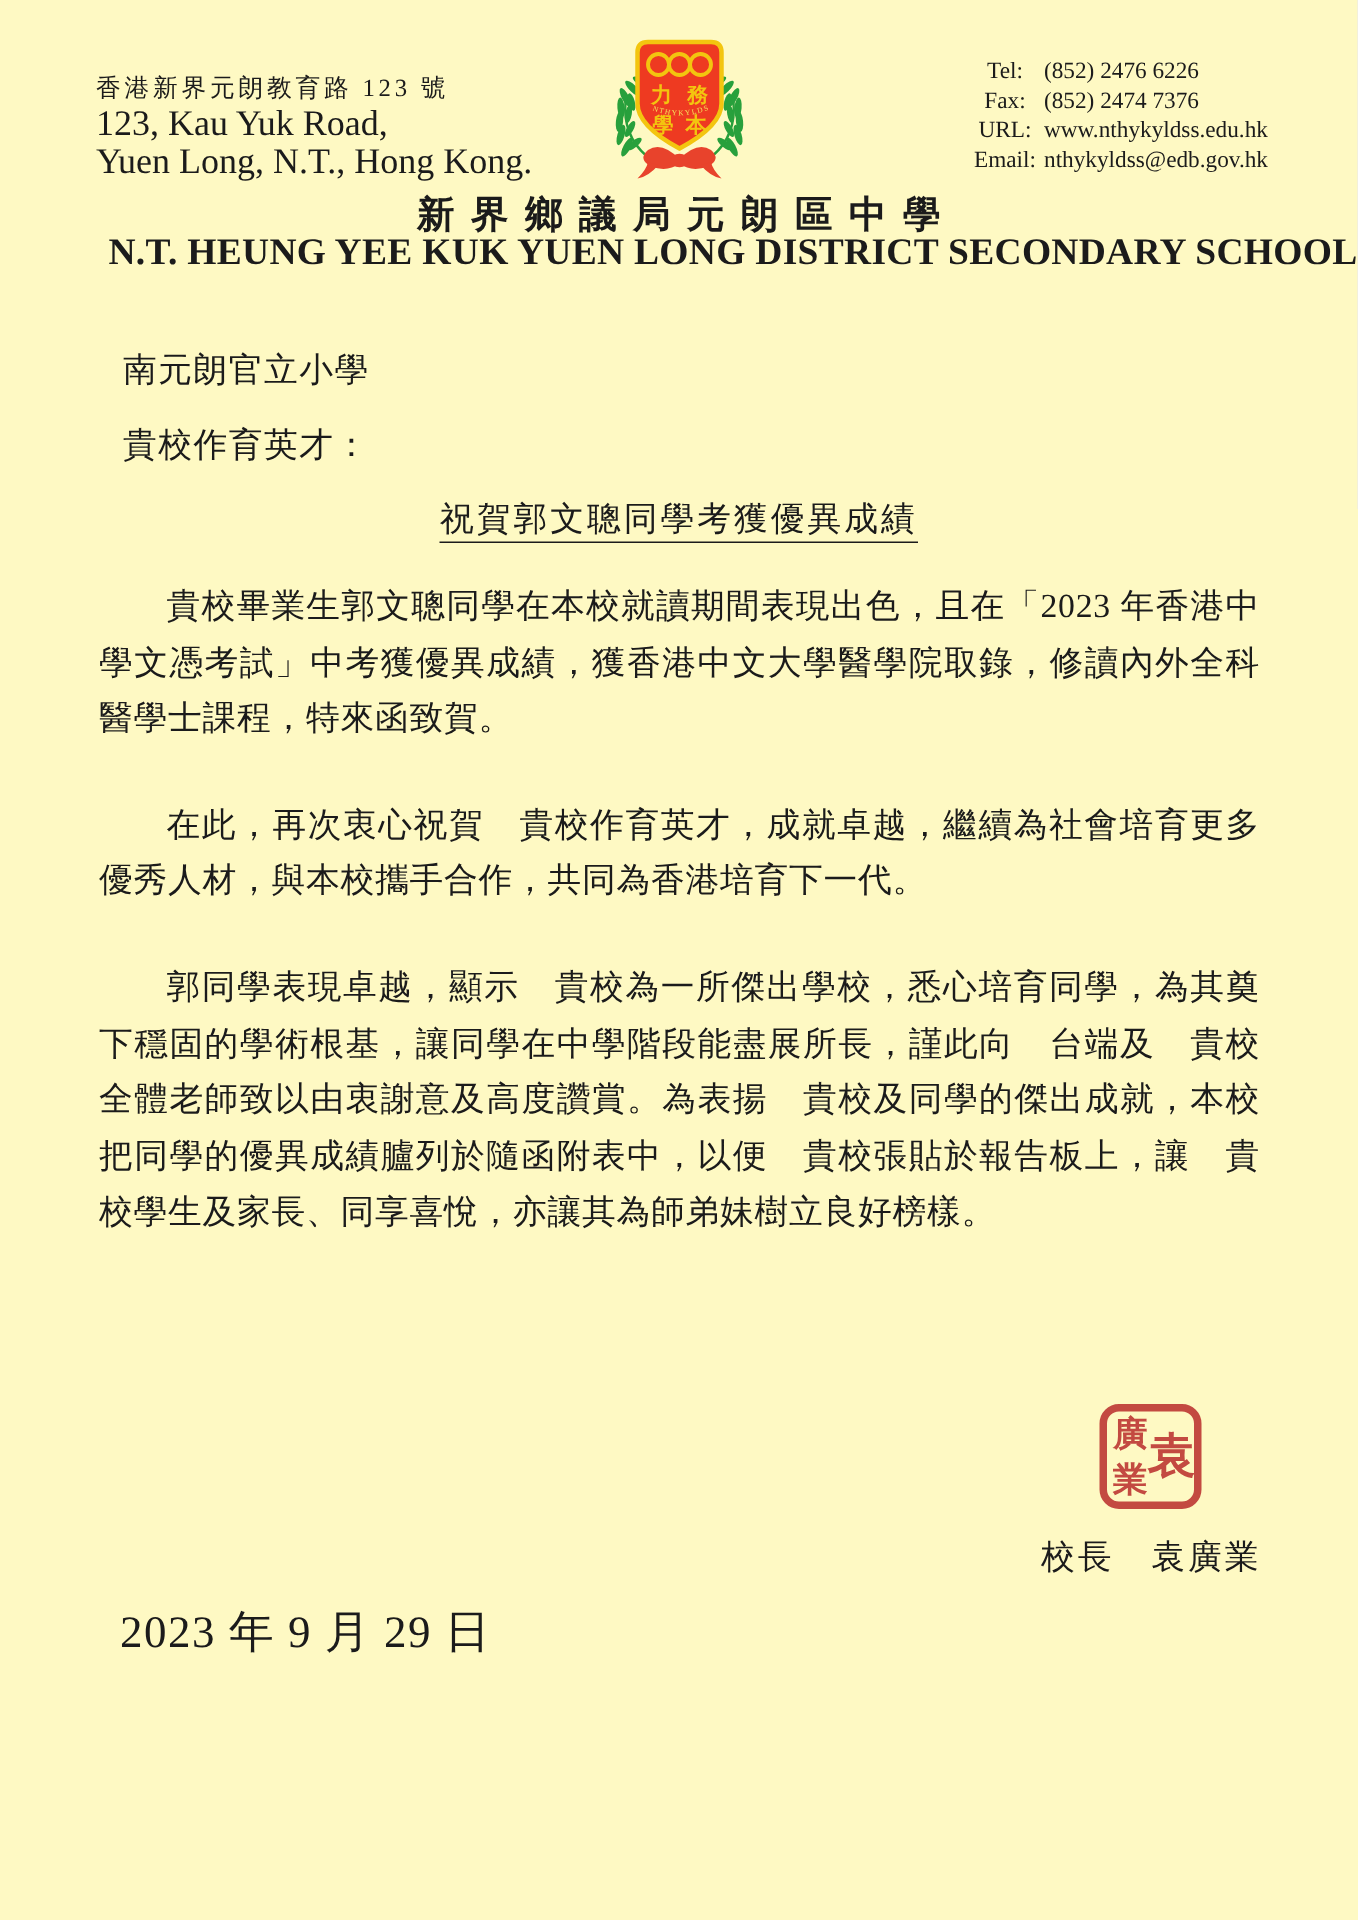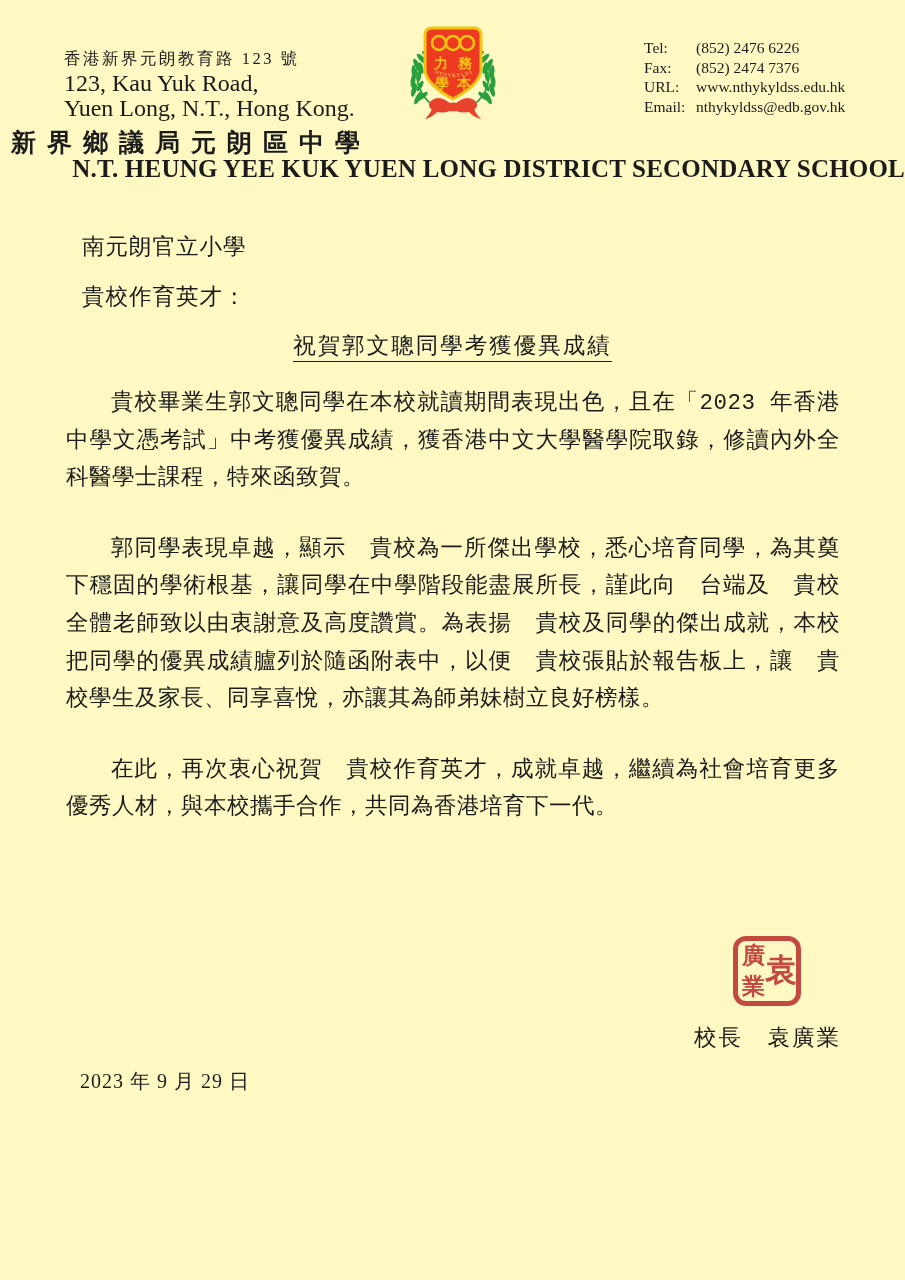--- a/index.html
+++ b/index.html
@@ -20,30 +20,30 @@
     font-size:17px; line-height:25px;
   }
   .address .zh { font-size:16.5px; letter-spacing:2.5px; }
   .address .en { font-size:24px; }
 
   .contacts {
     position:absolute; left:644px; top:38px;
     font-size:15.5px; line-height:19.5px;
   }
   .contacts .row { display:flex; }
-  .contacts .lbl { width:52px; }
+  .contacts .lbl { width:52px;text-align:center; }
 
   .crest {
     position:absolute; left:401px; top:24px;
     width:104px; height:102px;
   }
 
   .school-name-zh {
     position:absolute; left:0; top:126px; width:100%;
-    text-align:left; font-weight:bold;
+    text-align:center; font-weight:bold;
     font-size:25px; letter-spacing:11px; text-indent:11px;font-family:Liberation Mono, monospace;
   }
   .school-name-en {
     position:absolute; left:0; top:155px; width:100%;
     text-align:right; font-weight:bold;
     font-size:25px; letter-spacing:0.2px;
   }
 
   
   .recipient {
@@ -56,21 +56,21 @@
   }
   .subject span {
     border-bottom:1.5px solid #1b1b1b;
     padding-bottom:3px;
   }
   .body-text {
     position:absolute; left:66px; top:385px; width:774px;
     font-size:22.5px; line-height:37.6px;
     text-align:justify; letter-spacing:0.5px;
   }
-  .body-text p { text-indent:2em; margin:0 0 33px;font-family:Liberation Mono, monospace; }
+  .body-text p { text-indent:2em; margin:0 0 33px; }
 
   
   .seal {
     position:absolute; left:733px; top:936px;
     width:68px; height:70px;
     border:5px solid #c34a41; border-radius:13px;
     color:#c34a41;
     display:flex; flex-direction:row;
     align-items:stretch; justify-content:space-between;
     padding:2px 4px;
@@ -83,21 +83,21 @@
   .seal .col-right {
     display:flex; align-items:center;
     font-size:32px;
   }
   .signature-line {
     position:absolute; right:64px; top:1022px;
     font-size:22.5px; letter-spacing:2px;
   }
   .date-line {
     position:absolute; left:80px; top:1068px;
-    font-size:20px; letter-spacing:1px;
+    font-size:30px; letter-spacing:1px;
   }
 </style>
 </head>
 <body>
 
 <div class="page">
 
   <div class="address">
     <div class="zh">香港新界元朗教育路 123 號</div>
     <div class="en">123, Kau Yuk Road,</div>
@@ -188,22 +188,22 @@
     <div>南元朗官立小學</div>
     <div>貴校作育英才：</div>
   </div>
 
   <div class="subject">
     <span>祝賀郭文聰同學考獲優異成績</span>
   </div>
 
   <div class="body-text">
     <p>貴校畢業生郭文聰同學在本校就讀期間表現出色，且在「2023 年香港中學文憑考試」中考獲優異成績，獲香港中文大學醫學院取錄，修讀內外全科醫學士課程，特來函致賀。</p>
+    <p>在此，再次衷心祝賀　貴校作育英才，成就卓越，繼續為社會培育更多優秀人材，與本校攜手合作，共同為香港培育下一代。</p>
     <p>郭同學表現卓越，顯示　貴校為一所傑出學校，悉心培育同學，為其奠下穩固的學術根基，讓同學在中學階段能盡展所長，謹此向　台端及　貴校全體老師致以由衷謝意及高度讚賞。為表揚　貴校及同學的傑出成就，本校把同學的優異成績臚列於隨函附表中，以便　貴校張貼於報告板上，讓　貴校學生及家長、同享喜悅，亦讓其為師弟妹樹立良好榜樣。</p>
-    <p>在此，再次衷心祝賀　貴校作育英才，成就卓越，繼續為社會培育更多優秀人材，與本校攜手合作，共同為香港培育下一代。</p>
   </div>
 
   <div class="seal">
     <div class="col-left">
       <span>廣</span>
       <span>業</span>
     </div>
     <div class="col-right">
       <span>袁</span>
     </div>

